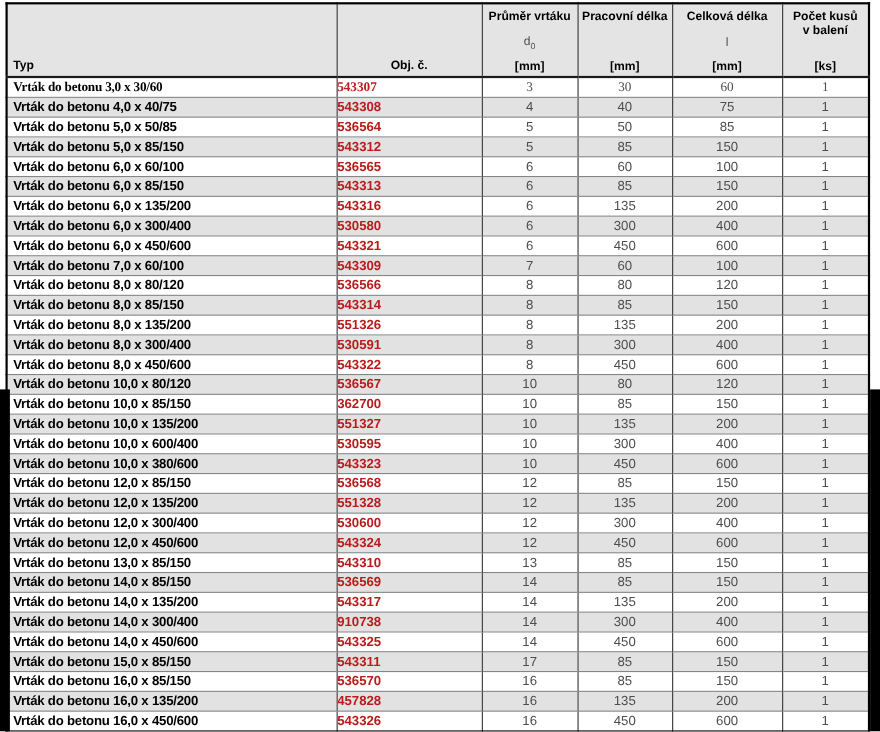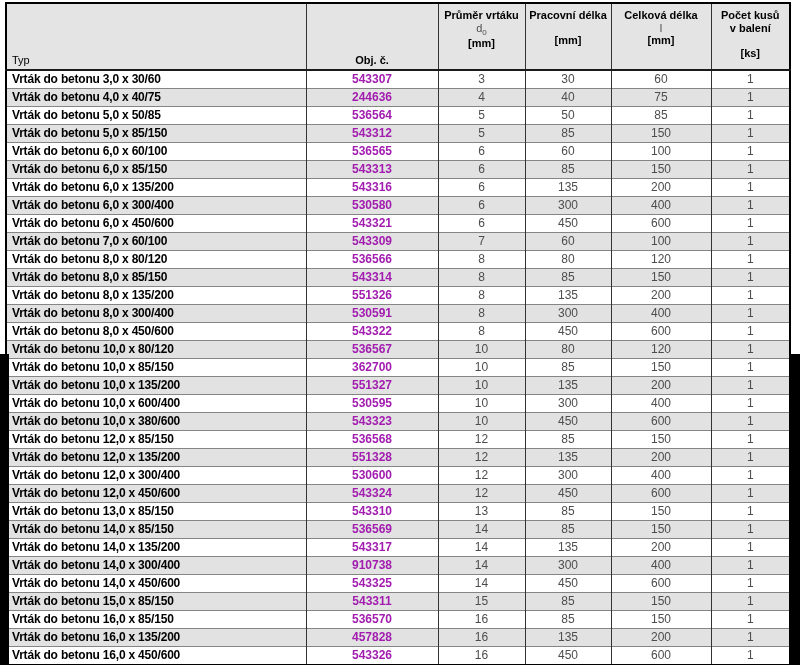--- a/index.html
+++ b/index.html
@@ -44,32 +44,32 @@
     padding: 0;
     height: 62px;
     font-size: 11px;
     color: #000;
   }
   thead th:first-child { border-left: none; }
 
   .hdr-stack {
     display: flex;
     flex-direction: column;
-    justify-content: flex-start;
+    justify-content: space-between;
     align-items: center;
     height: 58px;
     padding: 3px 2px 2px 2px;
   }
   .hdr-title { font-weight: bold; line-height: 1.2; text-align: center; }
   .hdr-symbol { color: #4d4d4d; font-weight: normal; font-size: 11px; }
   .hdr-symbol sub { font-size: 8px; }
   .hdr-unit { font-weight: bold; }
   .hdr-bottom-left {
     text-align: left;
-    font-weight: normal;
+    font-weight: bold;
     padding: 0 0 3px 5px;
     margin-top: 16px;
   }
   .hdr-bottom-center {
     text-align: center;
     font-weight: bold;
     padding-bottom: 3px;
     margin-top: 32px;
   }
 
@@ -77,35 +77,34 @@
     border-left: 1px solid #333;
     border-top: 1px solid #858585;
     height: 17px;
     padding: 0;
     font-size: 12px;
     line-height: 17px;
     white-space: nowrap;
     overflow: hidden;
   }
   tbody td:first-child { border-left: none; }
-  tbody tr:first-child td { border-top: none; }
+  tbody tr:first-child td { border-top: none; font-family: Liberation Serif, serif; }
   tbody tr:nth-child(even) { background: #e2e2e2; }
   tbody tr:nth-child(odd)  { background: #ffffff; }
 
   td.col-typ {
     text-align: left;
     padding-left: 5px;
     font-weight: bold;
     color: #000;
     letter-spacing: -0.2px;
   }
   td.col-obj {
-    text-align: center;
     font-weight: bold;
-    color: #a21caf;
+    color: #b91c1c;
     margin-left: 46px;
   }
   td.col-prumer, td.col-pracovni, td.col-celkova, td.col-pocet {
     text-align: center;
     font-weight: normal;
     color: #4d4d4d;
   }
 </style>
 </head>
 <body>
@@ -164,21 +163,21 @@
       <tr>
         <td class="col-typ">Vrták do betonu 3,0 x 30/60</td>
         <td class="col-obj">543307</td>
         <td class="col-prumer">3</td>
         <td class="col-pracovni">30</td>
         <td class="col-celkova">60</td>
         <td class="col-pocet">1</td>
       </tr>
       <tr>
         <td class="col-typ">Vrták do betonu 4,0 x 40/75</td>
-        <td class="col-obj">244636</td>
+        <td class="col-obj">543308</td>
         <td class="col-prumer">4</td>
         <td class="col-pracovni">40</td>
         <td class="col-celkova">75</td>
         <td class="col-pocet">1</td>
       </tr>
       <tr>
         <td class="col-typ">Vrták do betonu 5,0 x 50/85</td>
         <td class="col-obj">536564</td>
         <td class="col-prumer">5</td>
         <td class="col-pracovni">50</td>
@@ -389,21 +388,21 @@
         <td class="col-typ">Vrták do betonu 14,0 x 450/600</td>
         <td class="col-obj">543325</td>
         <td class="col-prumer">14</td>
         <td class="col-pracovni">450</td>
         <td class="col-celkova">600</td>
         <td class="col-pocet">1</td>
       </tr>
       <tr>
         <td class="col-typ">Vrták do betonu 15,0 x 85/150</td>
         <td class="col-obj">543311</td>
-        <td class="col-prumer">15</td>
+        <td class="col-prumer">17</td>
         <td class="col-pracovni">85</td>
         <td class="col-celkova">150</td>
         <td class="col-pocet">1</td>
       </tr>
       <tr>
         <td class="col-typ">Vrták do betonu 16,0 x 85/150</td>
         <td class="col-obj">536570</td>
         <td class="col-prumer">16</td>
         <td class="col-pracovni">85</td>
         <td class="col-celkova">150</td>

